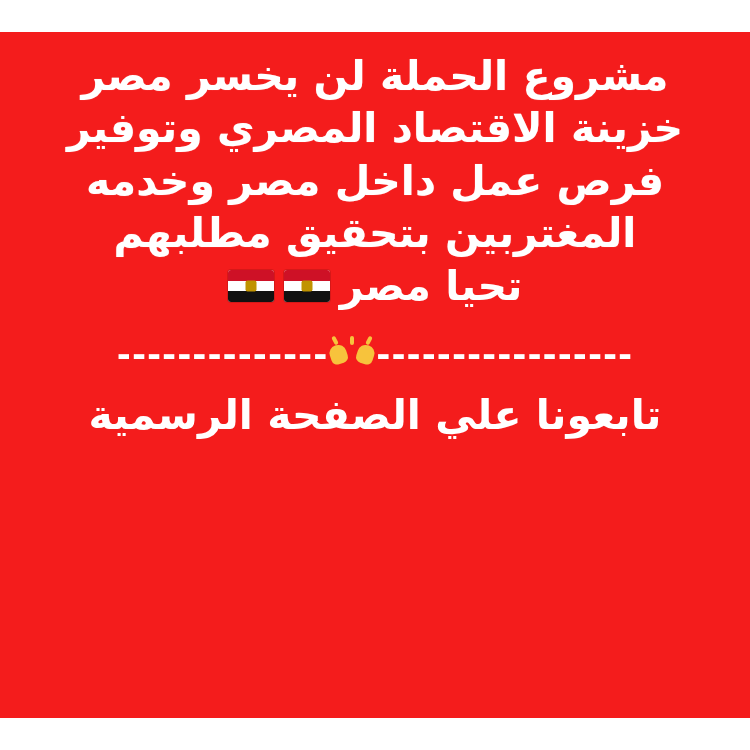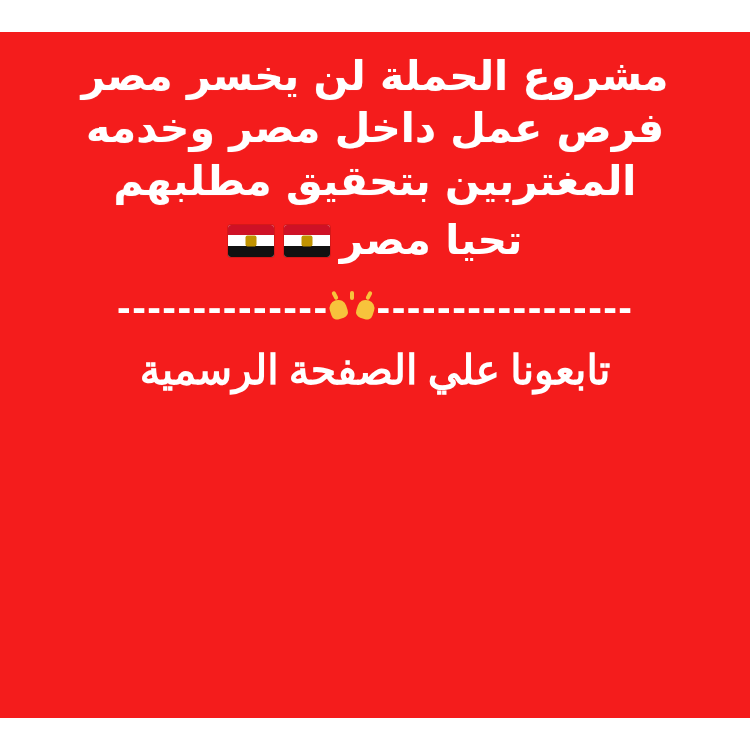--- a/index.html
+++ b/index.html
@@ -48,21 +48,21 @@
   .main-text .line {
     display: block;
     white-space: nowrap;
   }
   .flag-line {
     display: flex;
     align-items: center;
     justify-content: center;
     gap: 10px;
     direction: rtl;
-    margin-top: 7px;
+    margin-top: 0;
   }
   .flag-line .txt {
     color: #ffffff;
     font-weight: bold;
     font-size: 41px;
     line-height: 1.28;
   }
   .flag {
     display: inline-block;
     width: 46px;
@@ -150,31 +150,31 @@
     font-size: 41px;
     line-height: 1.3;
     text-align: center;
     direction: rtl;
     width: 100%;
     margin-top: 6px;
   }
   .footer-text .line {
     display: block;
     white-space: nowrap;
-    font-family: Liberation Serif, serif;
   }
 </style>
 </head>
 <body>
 
 <div class="poster">
   <div class="banner">
 
     <div class="main-text">
       <span class="line">مشروع الحملة لن يخسر مصر</span>
+      <span class="line">خزينة الاقتصاد المصري وتوفير</span>
       <span class="line">فرص عمل داخل مصر وخدمه</span>
       <span class="line">المغتربين بتحقيق مطلبهم</span>
     </div>
 
     <div class="flag-line">
       <span class="txt">تحيا مصر</span>
       <span class="flag">
         <span class="s1"></span>
           <span class="s2"></span>
           <span class="s3"></span>

